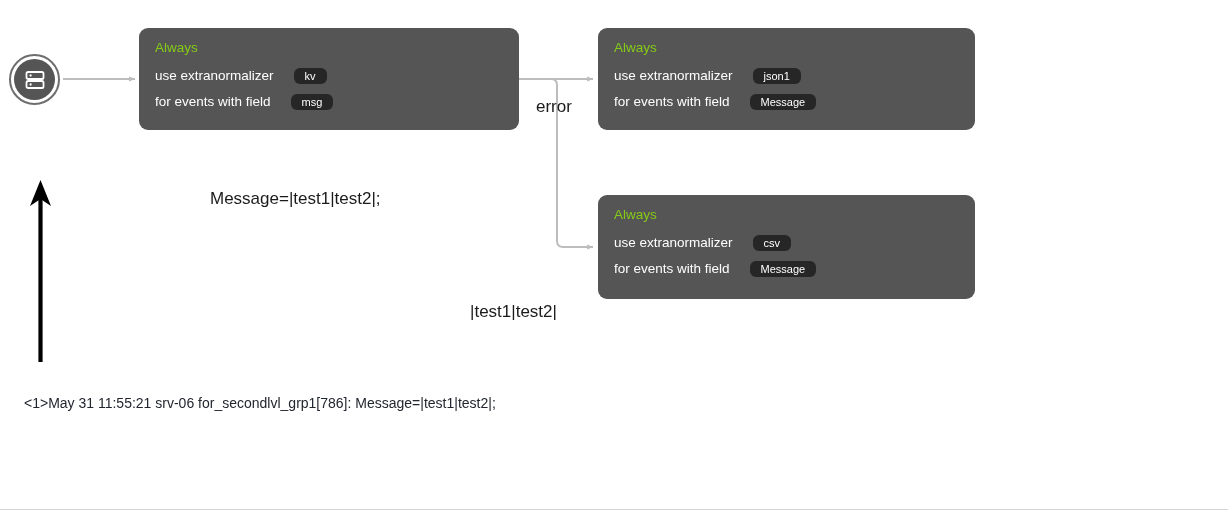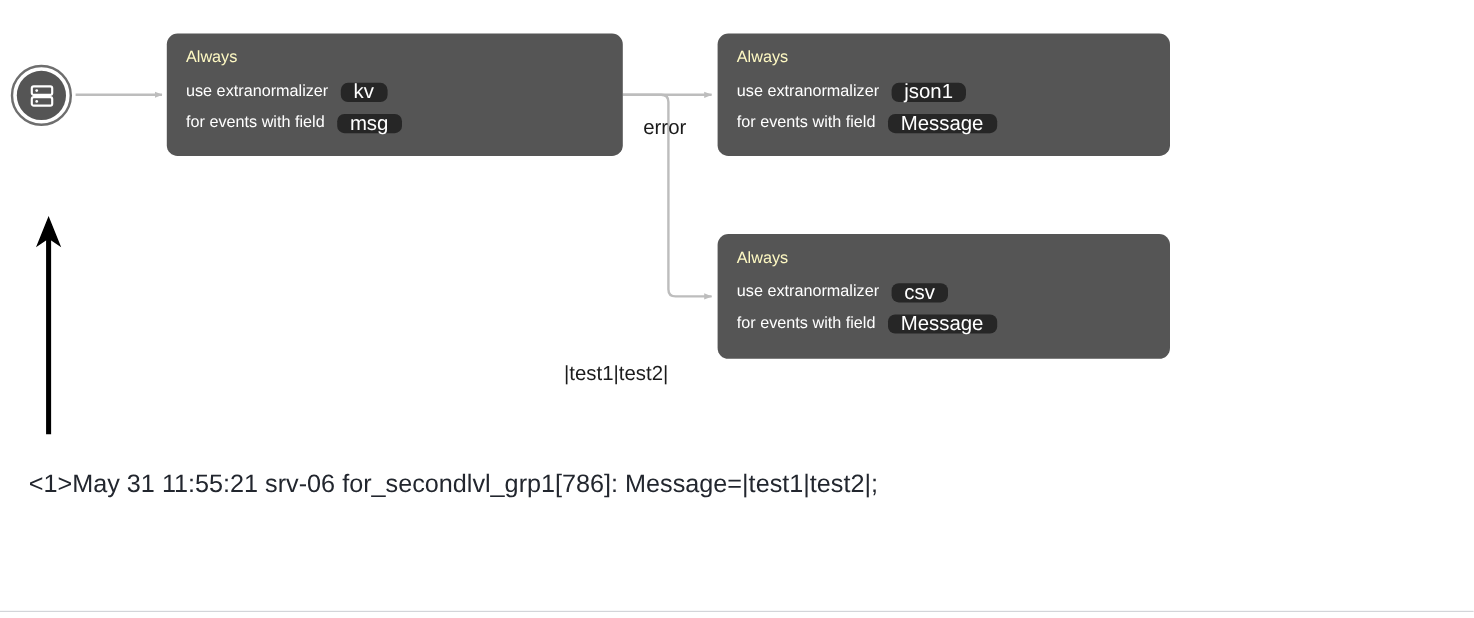--- a/index.html
+++ b/index.html
@@ -65,43 +65,44 @@
 
   
   .rule-node {
     position: absolute;
     background: #555555;
     border-radius: 9px;
     box-sizing: border-box;
     padding: 11px 16px 12px 16px;
   }
   .rule-title {
-    color: #fef9c3;
+    color: #84cc16;
     font-size: 13.5px;
     line-height: 18px;
     margin-bottom: 10px;
     white-space: nowrap;
   }
   .rule-row {
     display: flex;
-    align-items: flex-end;
+    align-items: center;
     margin-bottom: 8px;
     white-space: nowrap;
+    gap: 10px;
   }
   .rule-row:last-child { margin-bottom: 0; }
   .rule-label {
     color: #ffffff;
     font-size: 13.5px;
     line-height: 18px;
   }
   .chip {
     display: inline-block;
     background: #262626;
     color: #ffffff;
-    font-size: 17px;
+    font-size: 11px;
     line-height: 16px;
     border-radius: 6px;
     padding: 0 11px;
     margin-left: 10px;
     white-space: nowrap;
   }
 
   
   #node-kv      { left: 139px; top: 28px;  width: 380px; height: 102px; }
   #node-json1   { left: 598px; top: 28px;  width: 377px; height: 102px; }
@@ -128,21 +129,21 @@
     width: 28px;
     height: 184px;
   }
 
   
   #log-line {
     position: absolute;
     left: 24px;
     top: 392px;
     color: #22262e;
-    font-size: 21px;
+    font-size: 14px;
     line-height: 23px;
     white-space: nowrap;
   }
 
   
   #bottom-divider {
     position: absolute;
     left: 0;
     top: 509px;
     width: 1228px;
@@ -210,20 +211,21 @@
     <div class="rule-row">
       <span class="rule-label">use extranormalizer</span>
       <span class="chip">csv</span>
     </div>
     <div class="rule-row">
       <span class="rule-label">for events with field</span>
       <span class="chip">Message</span>
     </div>
   </div>
 
+  <div class="flow-label" id="label-sample-top">Message=|test1|test2|;</div>
 
   <div class="flow-label" id="label-error">error</div>
 
   <div class="flow-label" id="label-sample-lower">|test1|test2|</div>
 
   <svg id="up-arrow" viewBox="0 0 28 184" width="28" height="184">
     <path d="M13.5,184 L13.5,18" stroke="#000000" stroke-width="4.2" fill="none"></path>
     <path d="M13.5,2 L24,28 L13.5,21 L3,28 z" fill="#000000"></path>
   </svg>
 

